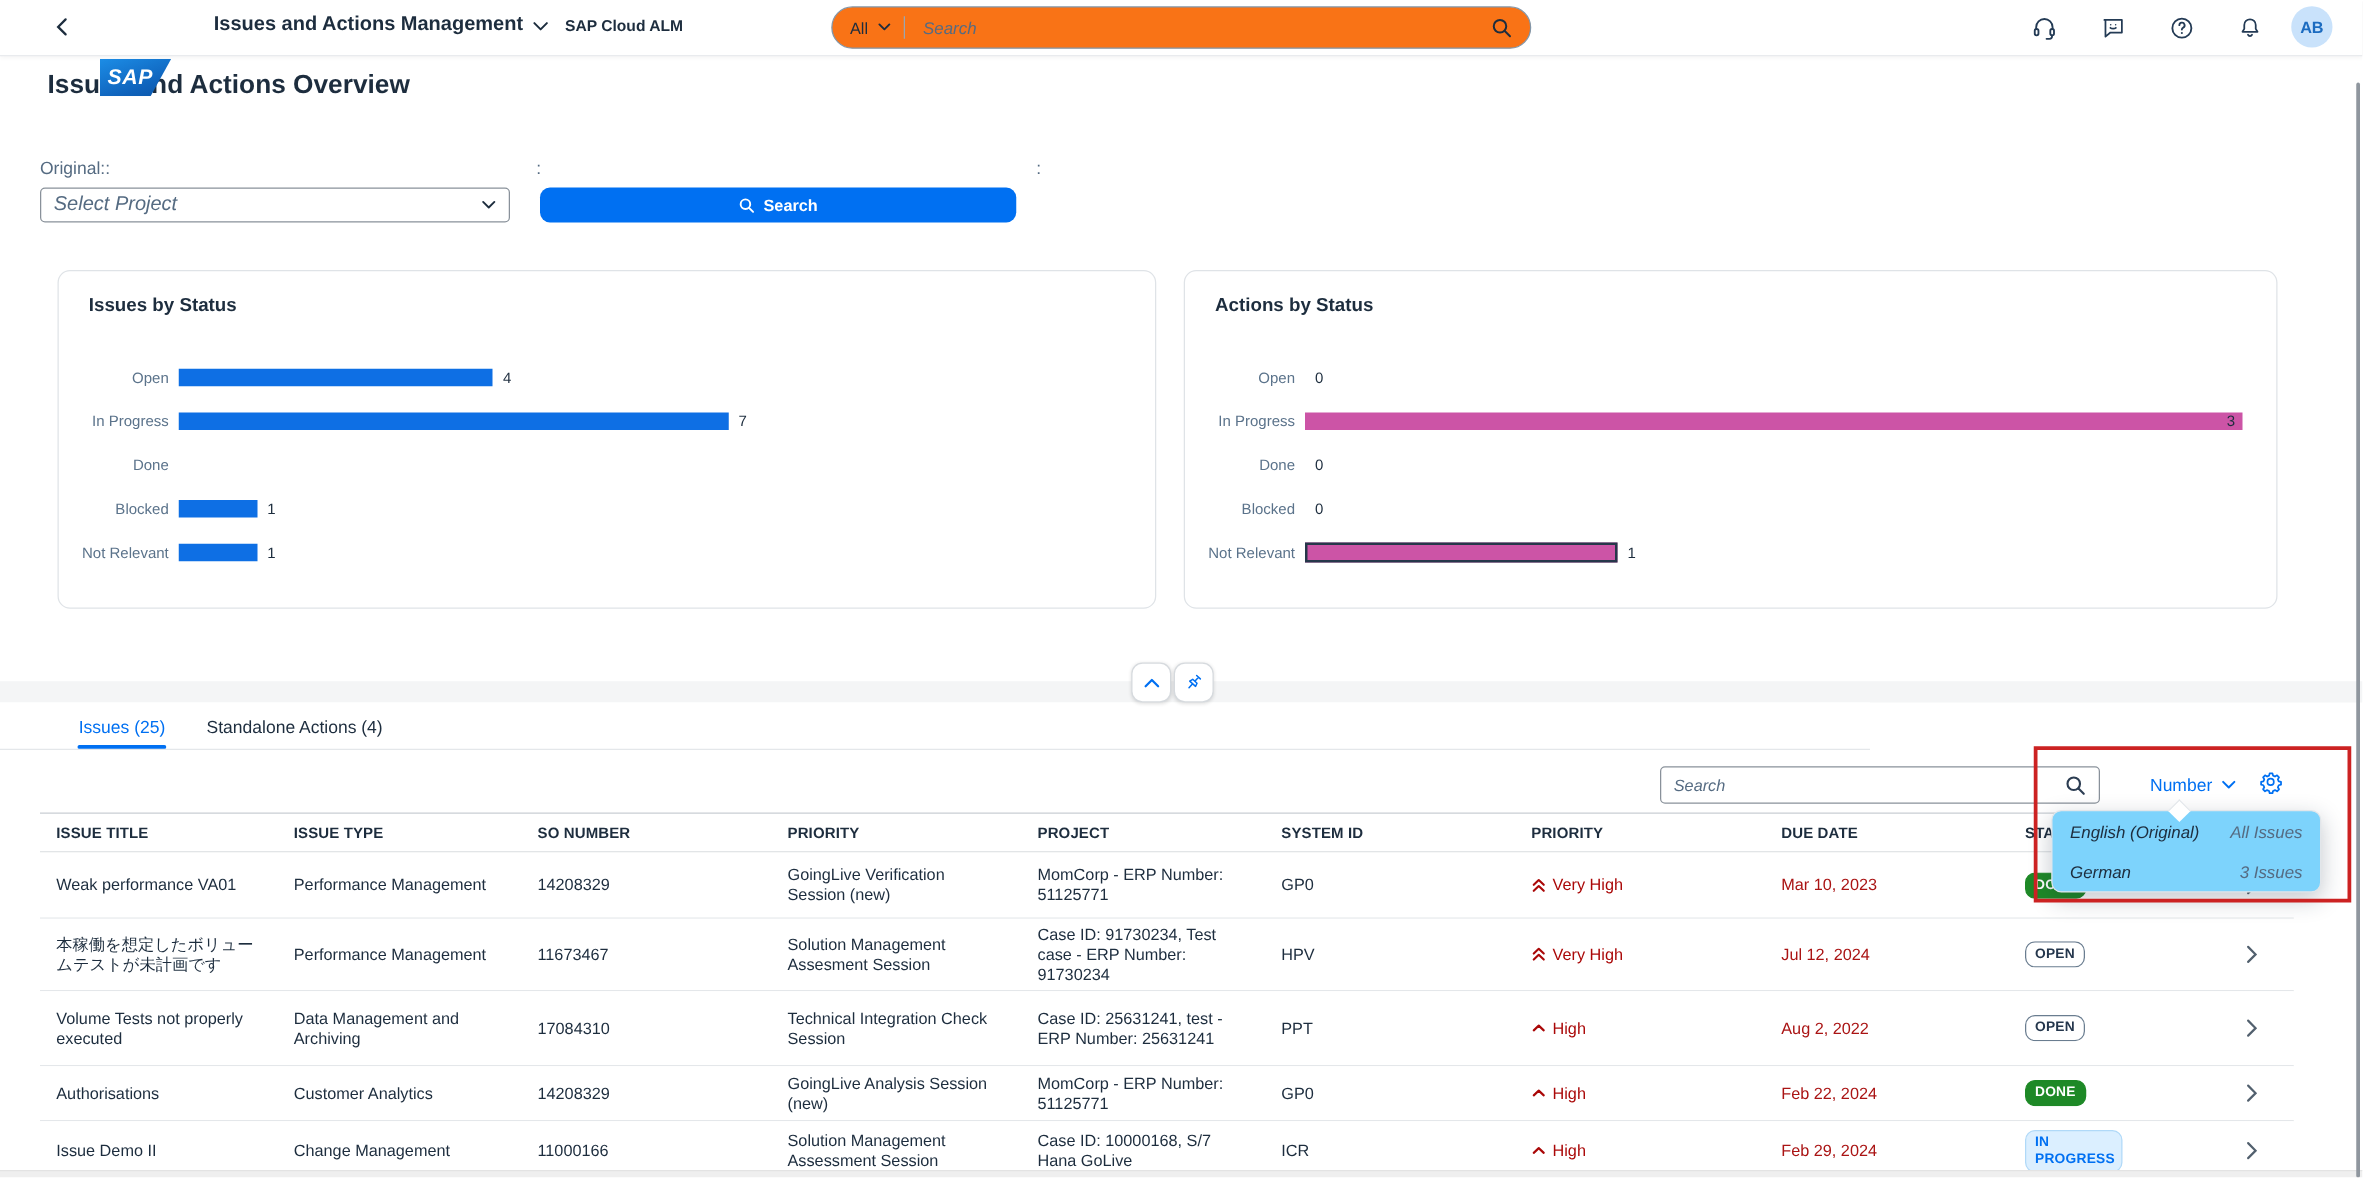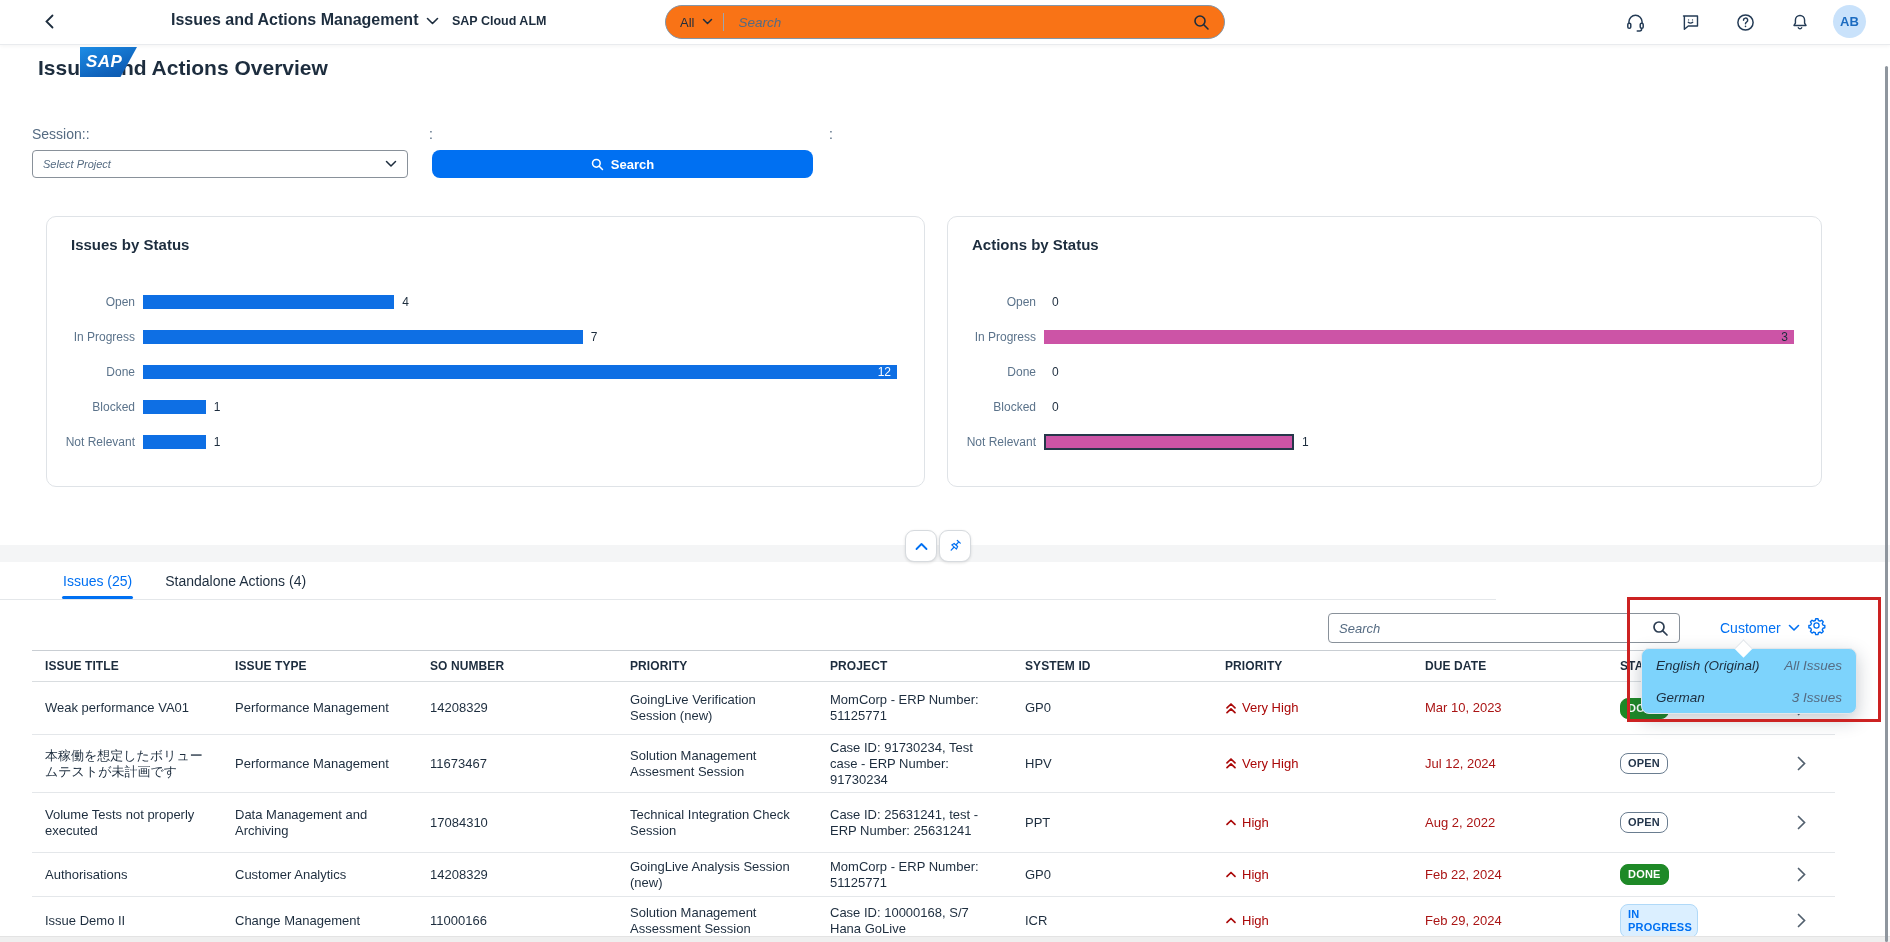--- a/index.html
+++ b/index.html
@@ -29,21 +29,21 @@
   .hdr-ic{cursor:pointer;display:flex;align-items:center;}
   .avatar{position:absolute;right:24px;top:5px;width:33px;height:33px;border-radius:50%;background:#c9e2fb;
           color:#1b6bc0;font-size:13px;font-weight:700;display:flex;align-items:center;justify-content:center;cursor:pointer;}
 
   
   .page-title{position:absolute;left:38px;top:56px;font-size:21px;font-weight:700;color:#1d2d3e;}
   .flt-label{position:absolute;top:126px;font-size:14px;color:#556b82;}
   .project-select{position:absolute;left:32px;top:150px;width:376px;height:28px;border:1px solid #89919a;
                   border-radius:4px;background:#fff;display:flex;align-items:center;padding:0 10px;
                   box-sizing:border-box;cursor:pointer;}
-  .project-select .ph{flex:1;font-style:italic;font-size:11px;color:#556b82;}
+  .project-select .ph{flex:1;font-style:italic;font-size:16px;color:#556b82;}
   .search-btn{position:absolute;left:432px;top:150px;width:381px;height:28px;background:#0070f2;border:none;
               border-radius:8px;color:#fff;font-size:13px;font-weight:600;display:flex;align-items:center;
               justify-content:center;gap:7px;cursor:pointer;font-family:"Liberation Sans",sans-serif;}
 
   
   .chart-card{position:absolute;top:216px;height:271px;background:#fff;border:1px solid #dfe3e7;border-radius:10px;box-sizing:border-box;}
   .chart-title{position:absolute;left:24px;top:19px;font-size:15px;font-weight:700;color:#1d2d3e;}
   .crow{position:absolute;left:8px;right:27px;height:16px;display:flex;align-items:center;}
   .clabel{width:80px;text-align:right;margin-right:8px;font-size:12px;color:#5b738b;flex:0 0 auto;
           white-space:nowrap;overflow:hidden;}
@@ -171,21 +171,21 @@
       <svg width="20" height="21" viewBox="0 0 24 24" fill="none" stroke="currentColor" stroke-width="1.7">
           <path d="M12 3.5a5.5 5.5 0 0 0-5.5 5.5v3.7L4.8 15.5h14.4l-1.7-2.8V9A5.5 5.5 0 0 0 12 3.5z" stroke-linejoin="round"></path>
           <path d="M10 18.3a2.2 2.2 0 0 0 4 0" stroke-linecap="round"></path>
         </svg>
     </span>
   </div>
   <div class="avatar">AB</div>
 </div>
 
 <div class="page-title">Issues and Actions Overview</div>
-<div class="flt-label" style="left:32px;">Session::</div>
+<div class="flt-label" style="left:32px;">Original::</div>
 <div class="flt-label" style="left:429px;">:</div>
 <div class="flt-label" style="left:829px;">:</div>
 
 <div class="project-select">
   <span class="ph">Select Project</span>
   <span>
     <svg width="12" height="8" viewBox="0 0 12 8">
         <polyline points="1.5,1.5 6,6 10.5,1.5" fill="none" stroke="#1d2d3e" stroke-width="1.5" stroke-linecap="round" stroke-linejoin="round"></polyline>
       </svg>
   </span>
@@ -212,25 +212,20 @@
     </div>
     <div class="crow" style="top: 112px;">
       <span class="clabel">In Progress</span>
       <span class="ctrack">
         <span class="cbar" style="width: 58.3333%; background: rgb(14, 111, 228);"></span>
         <span class="cval" style="left: calc(58.3333% + 8px);">7</span>
       </span>
     </div>
     <div class="crow" style="top: 147px;">
       <span class="clabel">Done</span>
-      <span class="ctrack">
-        <span class="cbar" style="width: 100%; background: rgb(14, 111, 228);">
-          <span class="cval inside" style="color: rgb(255, 255, 255);">12</span>
-        </span>
-      </span>
     </div>
     <div class="crow" style="top: 182px;">
       <span class="clabel">Blocked</span>
       <span class="ctrack">
         <span class="cbar" style="width: 8.33333%; background: rgb(14, 111, 228);"></span>
         <span class="cval" style="left: calc(8.33333% + 8px);">1</span>
       </span>
     </div>
     <div class="crow" style="top: 217px;">
       <span class="clabel">Not Relevant</span>
@@ -299,21 +294,21 @@
 
 <div class="toolbar">
   <input class="tbl-search" placeholder="Search" style="">
   <span class="tbl-search-ic">
     <svg width="17" height="17" viewBox="0 0 17 17">
         <circle cx="7" cy="7" r="5" fill="none" stroke="currentColor" stroke-width="1.7"></circle>
         <line x1="10.8" y1="10.8" x2="15" y2="15" stroke="currentColor" stroke-width="1.7" stroke-linecap="round"></line>
       </svg>
   </span>
   <div class="lang-ctl">
-    <span>Customer</span>
+    <span>Number</span>
     <svg width="12" height="8" viewBox="0 0 12 8">
         <polyline points="1.5,1.5 6,6 10.5,1.5" fill="none" stroke="currentColor" stroke-width="1.6" stroke-linecap="round" stroke-linejoin="round"></polyline>
       </svg>
   </div>
   <span class="gear">
     <svg width="21" height="21" viewBox="0 0 24 24">
         <path fill="currentColor" d="M12 8.3a3.7 3.7 0 1 0 0 7.4 3.7 3.7 0 0 0 0-7.4zm0 5.9a2.2 2.2 0 1 1 0-4.4 2.2 2.2 0 0 1 0 4.4z"></path>
         <path fill="none" stroke="currentColor" stroke-width="1.6" stroke-linejoin="round" d="M13.7 4.2l.5 2.1 1.8.8 1.9-1.1 1.8 1.8-1.1 1.9.8 1.8 2.1.5v2.6l-2.1.5-.8 1.8 1.1 1.9-1.8 1.8-1.9-1.1-1.8.8-.5 2.1h-2.6l-.5-2.1-1.8-.8-1.9 1.1-1.8-1.8 1.1-1.9-.8-1.8-2.1-.5v-2.6l2.1-.5.8-1.8-1.1-1.9 1.8-1.8 1.9 1.1 1.8-.8.5-2.1z"></path>
       </svg>
   </span>

